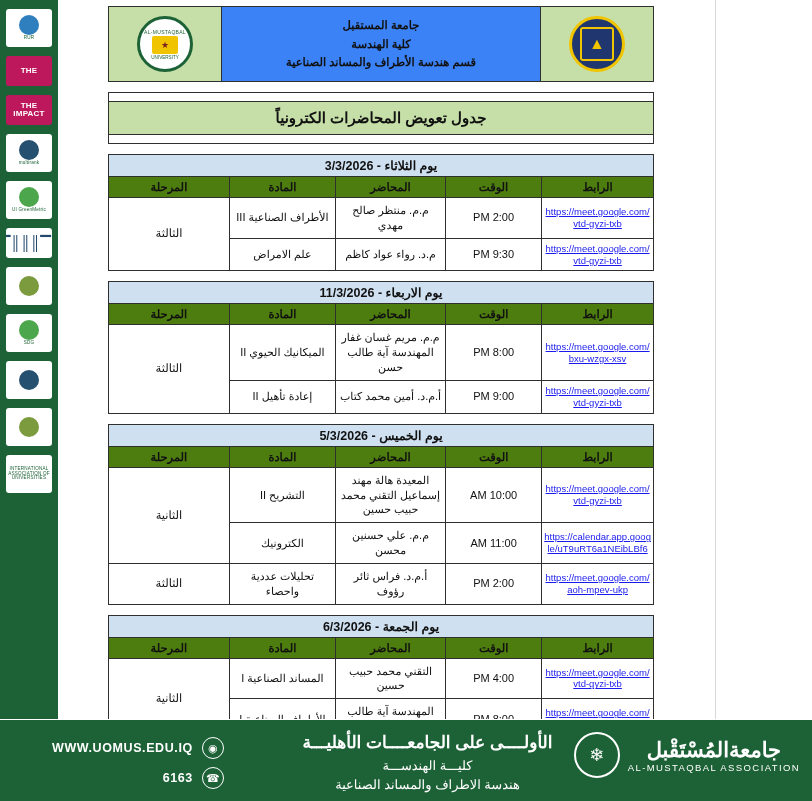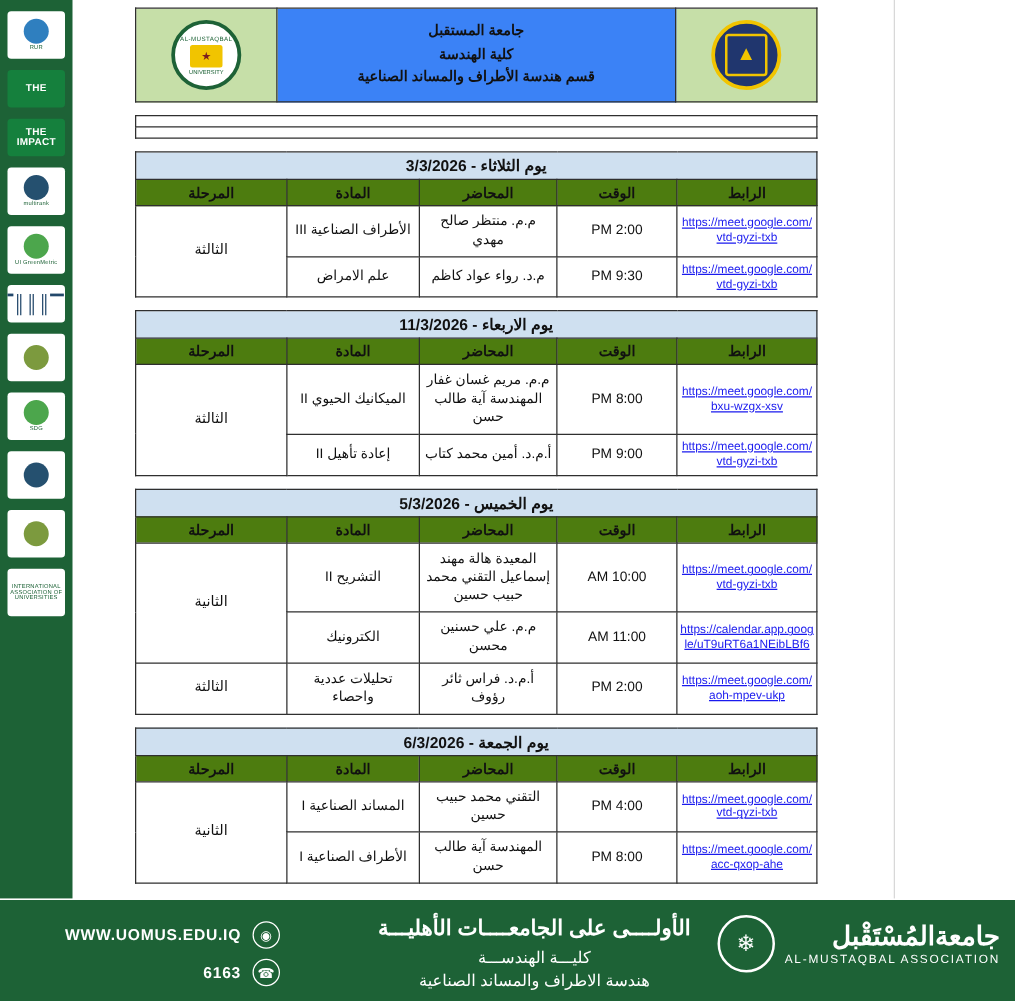--- a/index.html
+++ b/index.html
@@ -42,21 +42,21 @@
     margin: 0 auto 1px auto;
     background: #2f7fbf;
   }
   #rail .badge .circ.green { background: #4ca64c; }
   #rail .badge .circ.dark { background: #25506f; }
   #rail .badge .circ.olive { background: #7c9a3e; }
   #rail .badge .pillars {
     font-size: 14px; color: #23486b; line-height: 1;
   }
   #rail .badge .lbl { font-size: 4.6px; letter-spacing: .2px; }
-  #rail .badge.red { background: #15803d; color:#fff; }
+  #rail .badge.red { background: #be185d; color:#fff; }
   #rail .badge.red .lbl { color: #fff; font-size: 8px; font-weight: bold; }
 
   
   #right-edge {
     position: absolute; right: 96px; top: 0;
     width: 1px; height: 719px; background: #d8d8d8;
   }
 
   
   #doc {
@@ -209,21 +209,21 @@
     font-size: 17px; font-weight: bold; letter-spacing: 1px;
     margin-bottom: 5px;
   }
   #f-center .l2 { font-size: 13px; letter-spacing: 2px; margin-bottom: 4px; }
   #f-center .l3 { font-size: 13px; }
   #f-right {
     position: absolute; right: 12px; top: 12px;
     display: flex; align-items: center; color: #ffffff;
   }
   #f-right .fr-text { text-align: right; margin-left: 8px; }
-  #f-right .fr-ar { font-size: 21px; font-weight: bold; }
+  #f-right .fr-ar { font-size: 21px; font-weight: bold; text-align: center; }
   #f-right .fr-en { font-size: 9.5px; letter-spacing: 1.4px; }
   #f-right .fr-logo {
     width: 46px; height: 46px; border-radius: 50%;
     border: 2.5px solid #ffffff;
     display: flex; align-items: center; justify-content: center;
     font-size: 18px; color: #ffffff;
   }
 </style>
 </head>
 <body>
@@ -320,20 +320,23 @@
     </tbody>
       </table>
 
     <div class="gap"></div>
 
     <table class="grid">
       <tbody>
           <tr class="spacer-row">
             <td></td>
           </tr>
+      <tr class="title-band">
+        <td>جدول تعويض المحاضرات الكترونياً</td>
+      </tr>
       <tr class="spacer-row">
             <td></td>
           </tr>
     </tbody>
       </table>
 
     <div class="gap"></div>
 
     <table class="grid">
       <tbody>

